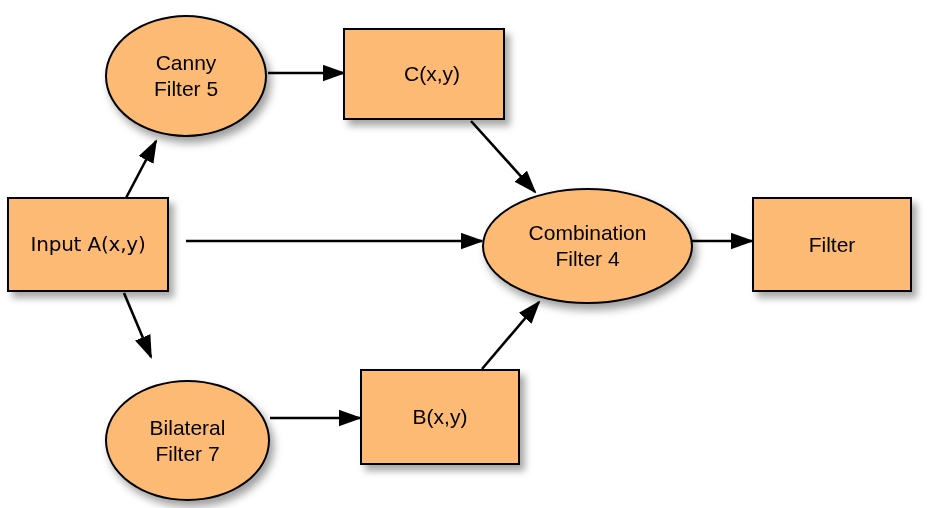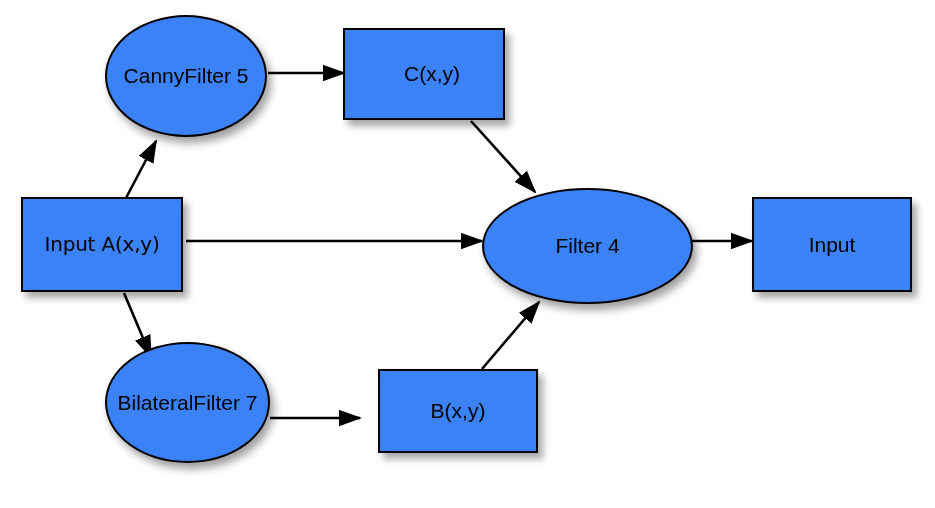--- a/index.html
+++ b/index.html
@@ -21,24 +21,24 @@
   #edges {
     position: absolute;
     left: 0;
     top: 0;
     width: 935px;
     height: 508px;
   }
   .node {
     position: absolute;
     box-sizing: border-box;
-    background: #3b82f6;
+    background: #fdba74;
     border: 2px solid #000000;
     display: flex;
-    flex-direction: row;
+    flex-direction: column;
     align-items: center;
     justify-content: center;
     text-align: center;
     color: #000000;
     z-index: 2;
   }
   .node.box {
     border-radius: 0;
     box-shadow: 5px 6px 7px rgba(0,0,0,0.34);
   }
@@ -87,34 +87,35 @@
 
   <div class="node ellipse" style="left:105px; top:15px; width:162px; height:122px;">
     <span class="line label-lg">Canny</span>
     <span class="line label-lg">Filter 5</span>
   </div>
 
   <div class="node box" style="left:343px; top:28px; width:162px; height:92px;padding-left:16px;">
     <span class="line label-lg">C(x,y)</span>
   </div>
 
-  <div class="node box input-node" style="left:21px; top:197px; width:162px; height:95px;text-align:center;">
+  <div class="node box input-node" style="left:7px; top:197px; width:162px; height:95px;text-align:center;">
     <span class="line">Input A(x,y)</span>
   </div>
 
   <div class="node ellipse" style="left:482px; top:188px; width:211px; height:116px;">
+    <span class="line label-lg">Combination</span>
     <span class="line label-lg">Filter 4</span>
   </div>
 
   <div class="node box" style="left:752px; top:197px; width:160px; height:95px;">
-    <span class="line label-lg">Input</span>
+    <span class="line label-lg">Filter</span>
   </div>
 
-  <div class="node ellipse" style="left:105px; top:342px; width:165px; height:121px;">
+  <div class="node ellipse" style="left:105px; top:380px; width:165px; height:121px;">
     <span class="line label-lg">Bilateral</span>
     <span class="line label-lg">Filter 7</span>
   </div>
 
-  <div class="node box" style="left:378px; top:369px; width:160px; height:84px;">
+  <div class="node box" style="left:360px; top:369px; width:160px; height:96px;">
     <span class="line label-lg">B(x,y)</span>
   </div>
 
 </div>
 
 </body></html>

